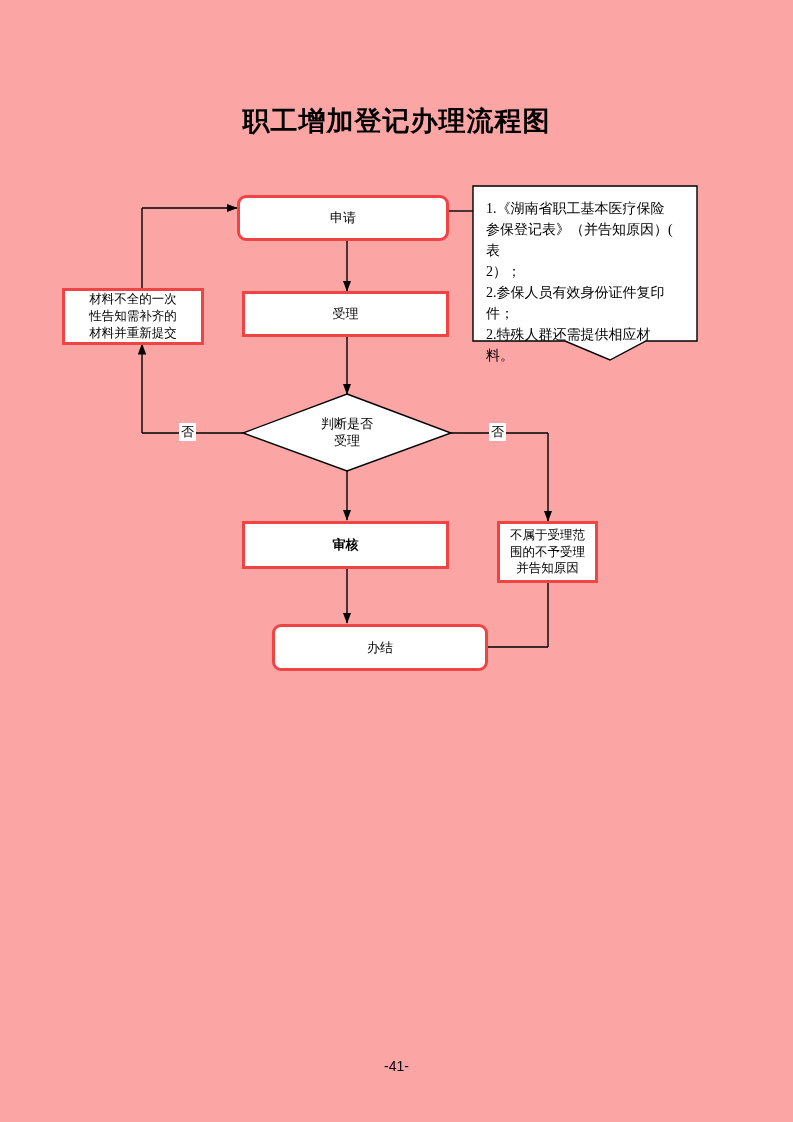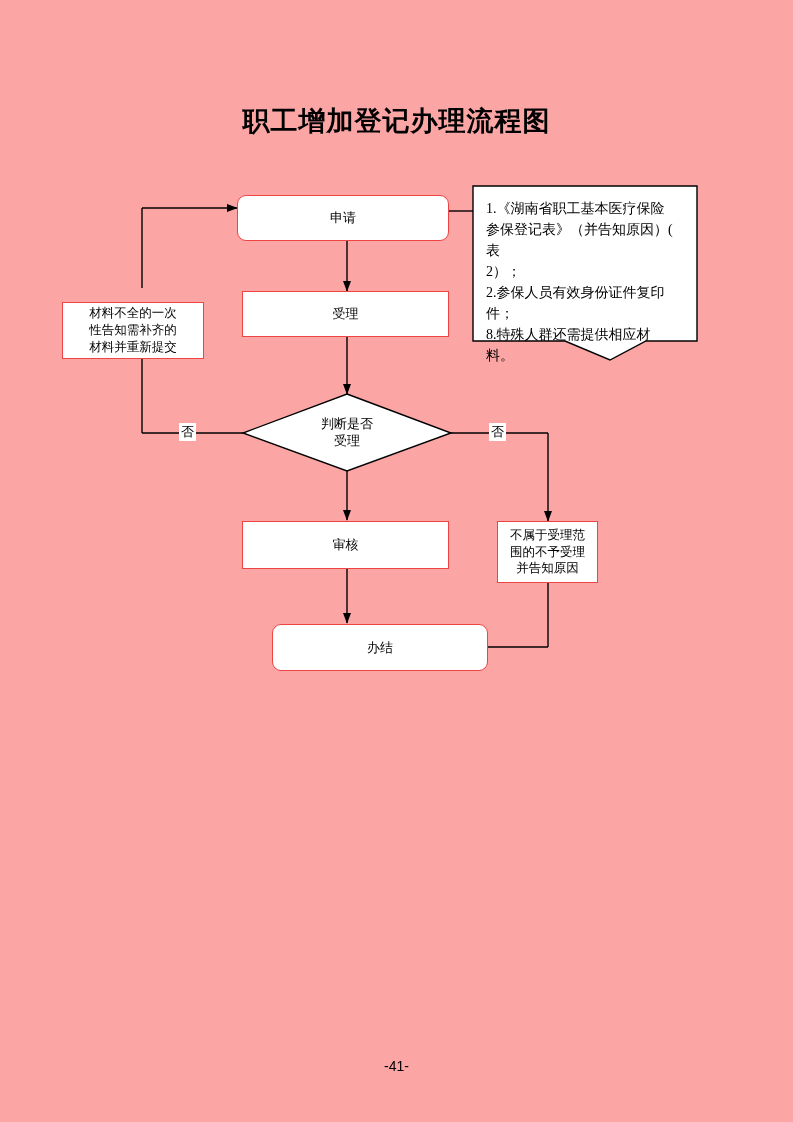--- a/index.html
+++ b/index.html
@@ -24,21 +24,21 @@
     text-align: center;
     font-family: "Liberation Sans", "DejaVu Sans", sans-serif;
     font-weight: bold;
     font-size: 27px;
     letter-spacing: 1px;
     color: #000;
   }
   .node {
     position: absolute;
     box-sizing: border-box;
-    border: 1px solid #ef4444;
+    border: 3px solid #ef4444;
     background: #fff;
     display: flex;
     align-items: center;
     justify-content: center;
     text-align: center;
     font-size: 13px;
     line-height: 1.35;
   }
   .rounded {
     border-radius: 9px;
@@ -146,29 +146,29 @@
     <span>受理</span>
   </div>
 
   <div class="diamond-wrap" style="left:243px; top:394px; width:208px; height:77px;">
     <div class="diamond-label">
       <div>判断是否</div>
       <div>受理</div>
     </div>
   </div>
 
-  <div class="node" style="left:242px; top:521px; width:207px; height:48px;">
+  <div class="node" style="left:242px; top:521px; width:207px; height:48px;font-weight:bold;">
     <span>审核</span>
   </div>
 
   <div class="node rounded" style="left:242px; top:624px; width:216px; height:47px;margin-left:30px;">
     <span>办结</span>
   </div>
 
-  <div class="node small-text" style="left:62px; top:288px; width:142px; height:57px; padding:2px 20px;margin-top:14px;">
+  <div class="node small-text" style="left:62px; top:288px; width:142px; height:57px; padding:2px 20px;">
     <div>
       <div>材料不全的一次</div>
       <div>性告知需补齐的</div>
       <div>材料并重新提交</div>
     </div>
   </div>
 
   <div class="node small-text" style="left:497px; top:521px; width:101px; height:62px; padding:2px 4px;">
     <div>
       <div>不属于受理范</div>
@@ -176,21 +176,21 @@
       <div>并告知原因</div>
     </div>
   </div>
 
   <div class="note" style="left:478px; top:192px; width:216px; height:150px;">
     <div>1.《湖南省职工基本医疗保险</div>
     <div>参保登记表》（并告知原因）( 表</div>
     <div>2）；</div>
     <div>2.参保人员有效身份证件复印</div>
     <div>件；</div>
-    <div>8.特殊人群还需提供相应材</div>
+    <div>2.特殊人群还需提供相应材</div>
     <div>料。</div>
   </div>
 
   <div class="edge-label" style="left:179px; top:423px;">否</div>
   <div class="edge-label" style="left:489px; top:423px;">否</div>
 
   <div id="footer">-41-</div>
 
 </div>
 

